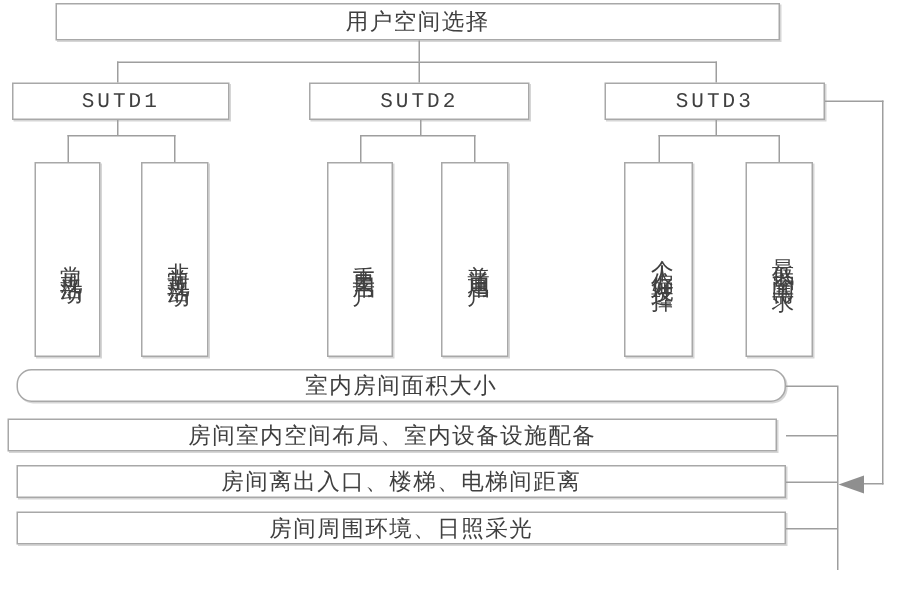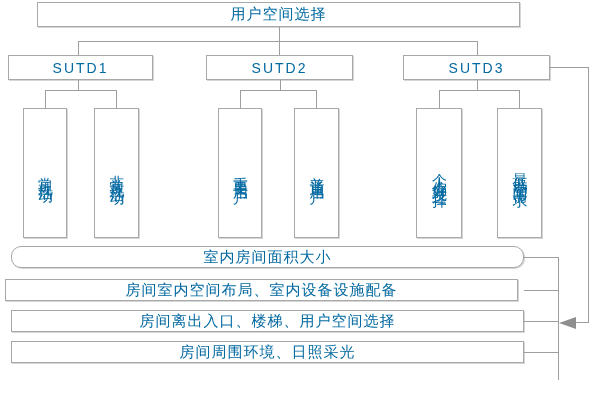--- a/index.html
+++ b/index.html
@@ -1,21 +1,21 @@
 <!DOCTYPE html>
 <html><head>
 <meta charset="utf-8">
 <style>
   html,body { margin:0; padding:0; }
   #canvas {
     position: relative;
     width: 600px; height: 380px;
     background: #ffffff;
-    font-family: Liberation Sans, sans-serif;
-    color: #0369a1;
+    font-family: Liberation Mono, monospace;
+    color: #404040;
     overflow: hidden;
   }
   .box {
     position: absolute;
     background: #fff;
     border: 1px solid #a8a8a8;
     box-shadow: 1px 1px 0 #d6d6d6;
     display: flex;
     align-items: center;
     justify-content: center;
@@ -65,21 +65,21 @@
   </div>
   <div class="box" style="left:416px; top:108px; width:46px; height:130px;">
     <span class="vtext">个人偏好选择</span>
   </div>
   <div class="box" style="left:497px; top:108px; width:45px; height:130px;">
     <span class="vtext">最低空间需求</span>
   </div>
 
   <div class="box" style="left:11px; top:246px; width:513px; height:22px;border-radius:10px;">室内房间面积大小</div>
   <div class="box" style="left:5px; top:279px; width:513px; height:22px;">房间室内空间布局、室内设备设施配备</div>
-  <div class="box" style="left:11px; top:310px; width:513px; height:22px;">房间离出入口、楼梯、用户空间选择</div>
+  <div class="box" style="left:11px; top:310px; width:513px; height:22px;">房间离出入口、楼梯、电梯间距离</div>
   <div class="box" style="left:11px; top:341px; width:513px; height:22px;">房间周围环境、日照采光</div>
 
   <div class="ln" style="left:279px; top:27px; width:1px; height:14px;"></div>
   <div class="ln" style="left:78px;  top:41px; width:400px; height:1px;"></div>
   <div class="ln" style="left:78px;  top:41px; width:1px; height:14px;"></div>
   <div class="ln" style="left:279px; top:41px; width:1px; height:14px;"></div>
   <div class="ln" style="left:477px; top:41px; width:1px; height:14px;"></div>
 
   <div class="ln" style="left:78px;  top:80px; width:1px; height:10px;"></div>
   <div class="ln" style="left:45px;  top:90px; width:72px; height:1px;"></div>

